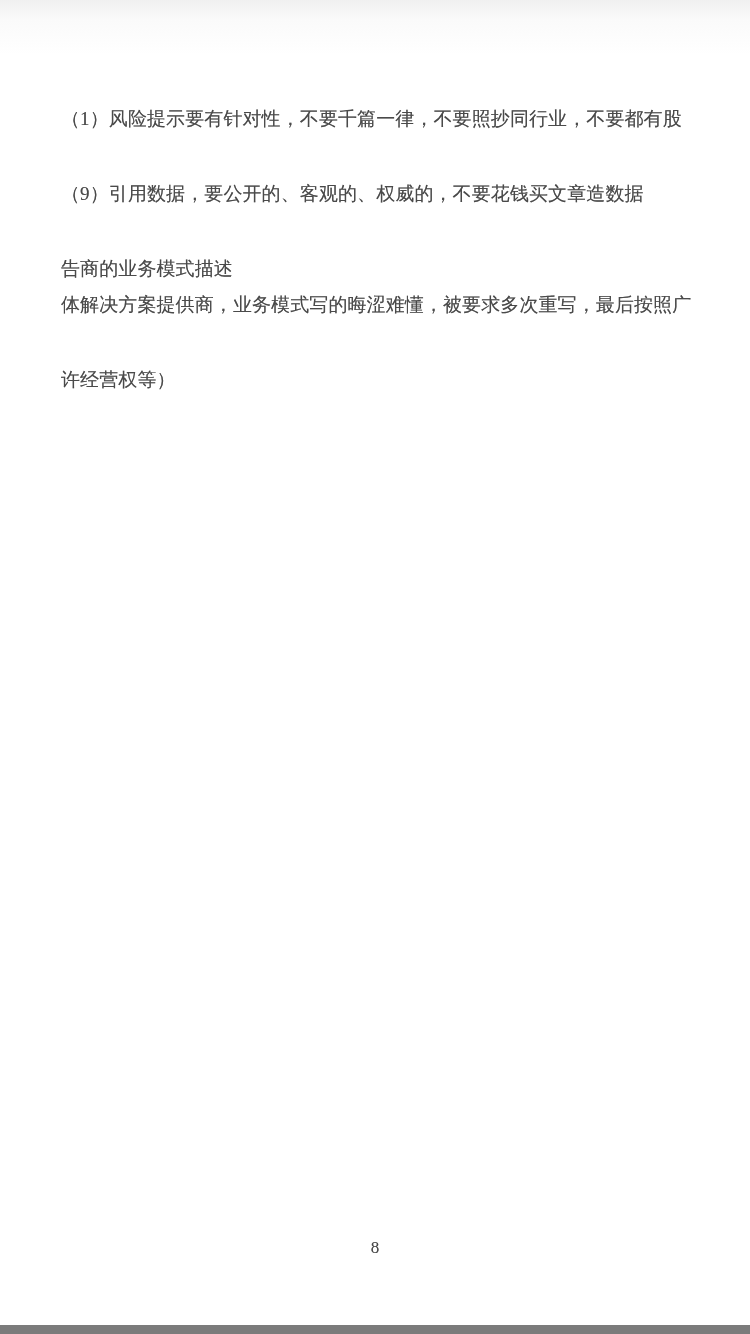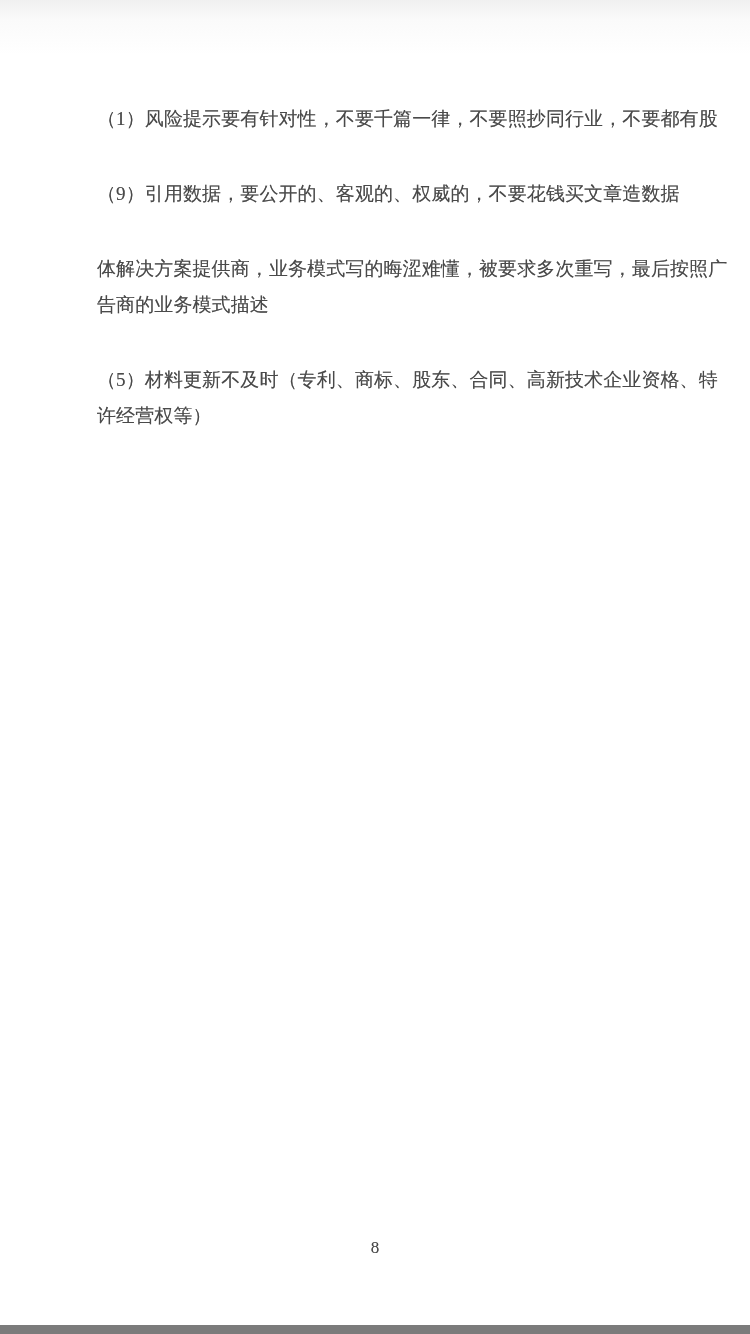--- a/index.html
+++ b/index.html
@@ -19,21 +19,20 @@
     inset: 0;
     background: linear-gradient(to bottom, #f0f0f0 0px, #fafafa 20px, #ffffff 55px);
   }
   .content {
     position: absolute;
     top: 101px;
     left: 0;
     right: 0;
     padding: 0 61px;
     color: #4a4a4a;
-    margin-left: 36px;
   }
   .paragraph {
     margin: 0 0 39px 0;
   }
   .line {
     font-size: 19px;
     line-height: 36px;
     letter-spacing: 0.1px;
     white-space: nowrap;
     text-shadow: 0 0 0.6px rgba(90,90,90,0.55);
@@ -67,27 +66,26 @@
 
     <div class="paragraph">
       <div class="line">（1）风险提示要有针对性，不要千篇一律，不要照抄同行业，不要都有股</div>
     </div>
 
     <div class="paragraph">
       <div class="line">（9）引用数据，要公开的、客观的、权威的，不要花钱买文章造数据</div>
     </div>
 
     <div class="paragraph">
+      <div class="line">告商的业务模式描述</div>
       <div class="line">体解决方案提供商，业务模式写的晦涩难懂，被要求多次重写，最后按照广</div>
-      <div class="line">告商的业务模式描述</div>
     </div>
 
 
     <div class="paragraph">
-      <div class="line">（5）材料更新不及时（专利、商标、股东、合同、高新技术企业资格、特</div>
       <div class="line">许经营权等）</div>
     </div>
 
   </div>
 
   <div class="page-number">8</div>
 
   <div class="bottom-bar"></div>
 
 </div>

